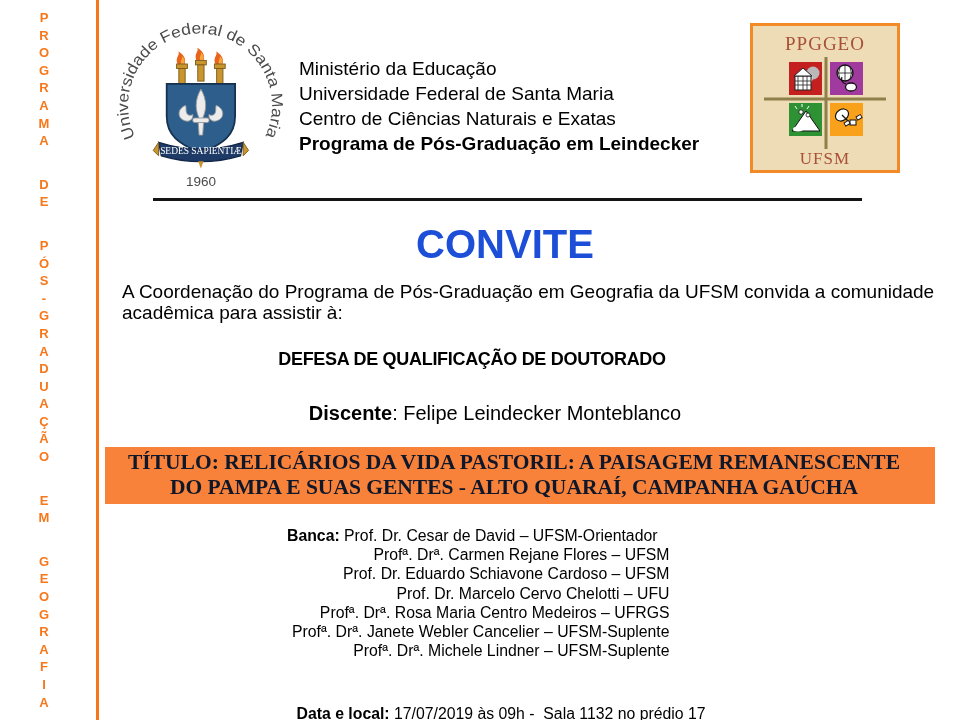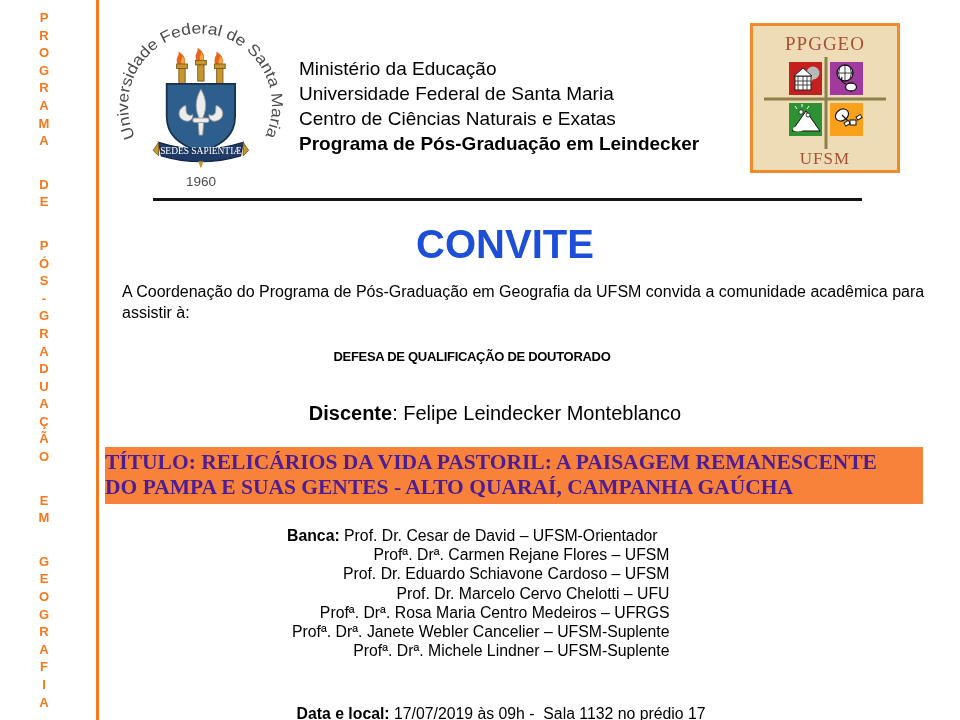--- a/index.html
+++ b/index.html
@@ -14,28 +14,28 @@
   .vline{position:absolute;left:96px;top:0;width:3px;height:720px;background:#F8771A;}
   
   .seal{position:absolute;left:110px;top:18px;width:180px;height:182px;}
   .header-text{position:absolute;left:299px;top:36px;font-size:19px;line-height:25px;color:#000;margin-top:20px;}
   .header-text .hl-bold{font-weight:bold;}
   .ppggeo{position:absolute;left:750px;top:23px;width:150px;height:150px;}
   .hline{position:absolute;left:153px;top:198px;width:709px;height:3px;background:#141414;}
   
   .convite{position:absolute;left:110px;top:222px;width:790px;text-align:center;
            font-size:40px;font-weight:bold;color:#1d4ed8;letter-spacing:0px;}
-  .intro{position:absolute;left:122px;top:281px;width:818px;font-size:16px;line-height:21px;color:#000;}
+  .intro{position:absolute;left:122px;top:281px;width:818px;font-size:19px;line-height:21px;color:#000;}
   .defesa{position:absolute;left:112px;top:349px;width:720px;text-align:center;
-          font-size:13px;font-weight:bold;letter-spacing:-0.3px;color:#000;}
+          font-size:18px;font-weight:bold;letter-spacing:-0.3px;color:#000;}
   .discente{position:absolute;left:115px;top:402px;width:760px;text-align:center;font-size:20px;color:#000;}
   .discente b{font-weight:bold;}
   .title-block{position:absolute;left:105px;top:447px;width:818px;background:#F9823A;
-               padding:3px 0 4px 0;
-               font-family:"Liberation Serif", serif;font-weight:bold;font-size:21.5px;line-height:25px;color:#4c1d95;}
+               text-align:center;padding:3px 12px 4px 0;
+               font-family:"Liberation Serif", serif;font-weight:bold;font-size:21.5px;line-height:25px;color:#0f172a;}
   .banca{position:absolute;left:287px;top:526px;font-size:15.8px;line-height:19.2px;color:#000;}
   .banca .member{margin-left:5px;text-align:right;}
   .banca b{font-weight:bold;}
   .schedule{position:absolute;left:279px;top:687px;font-size:15.8px;color:#000;white-space:pre-wrap;}
   .schedule b{font-weight:bold;}
   .pre{white-space:pre-wrap;text-align:right;}
 </style>
 </head>
 <body>
 

